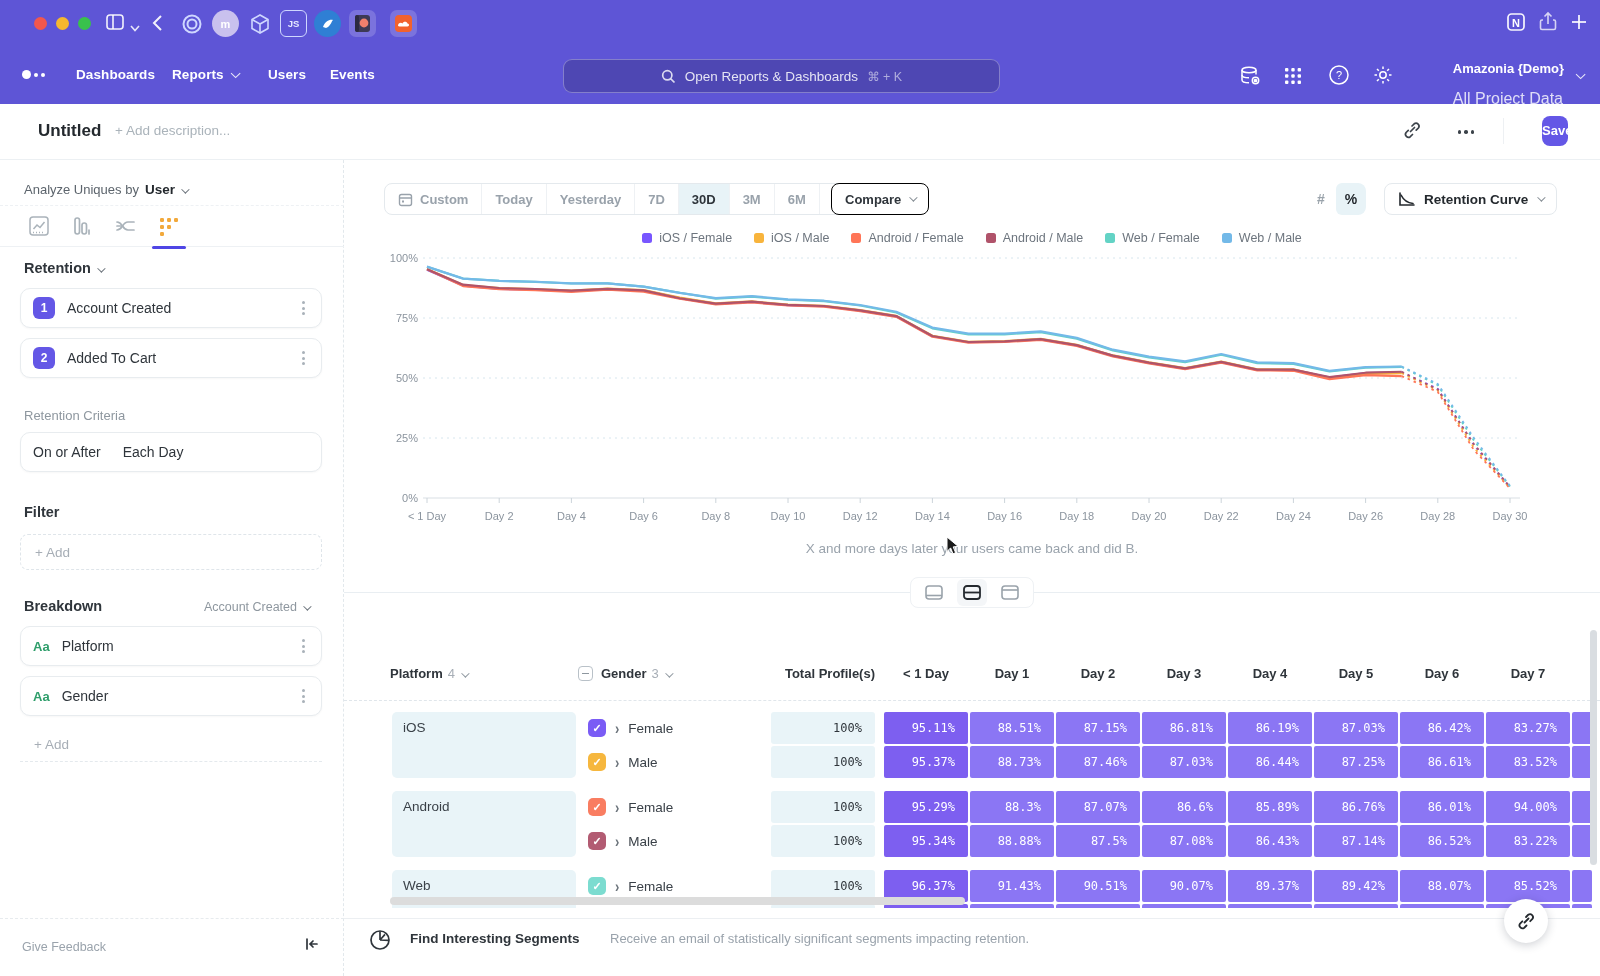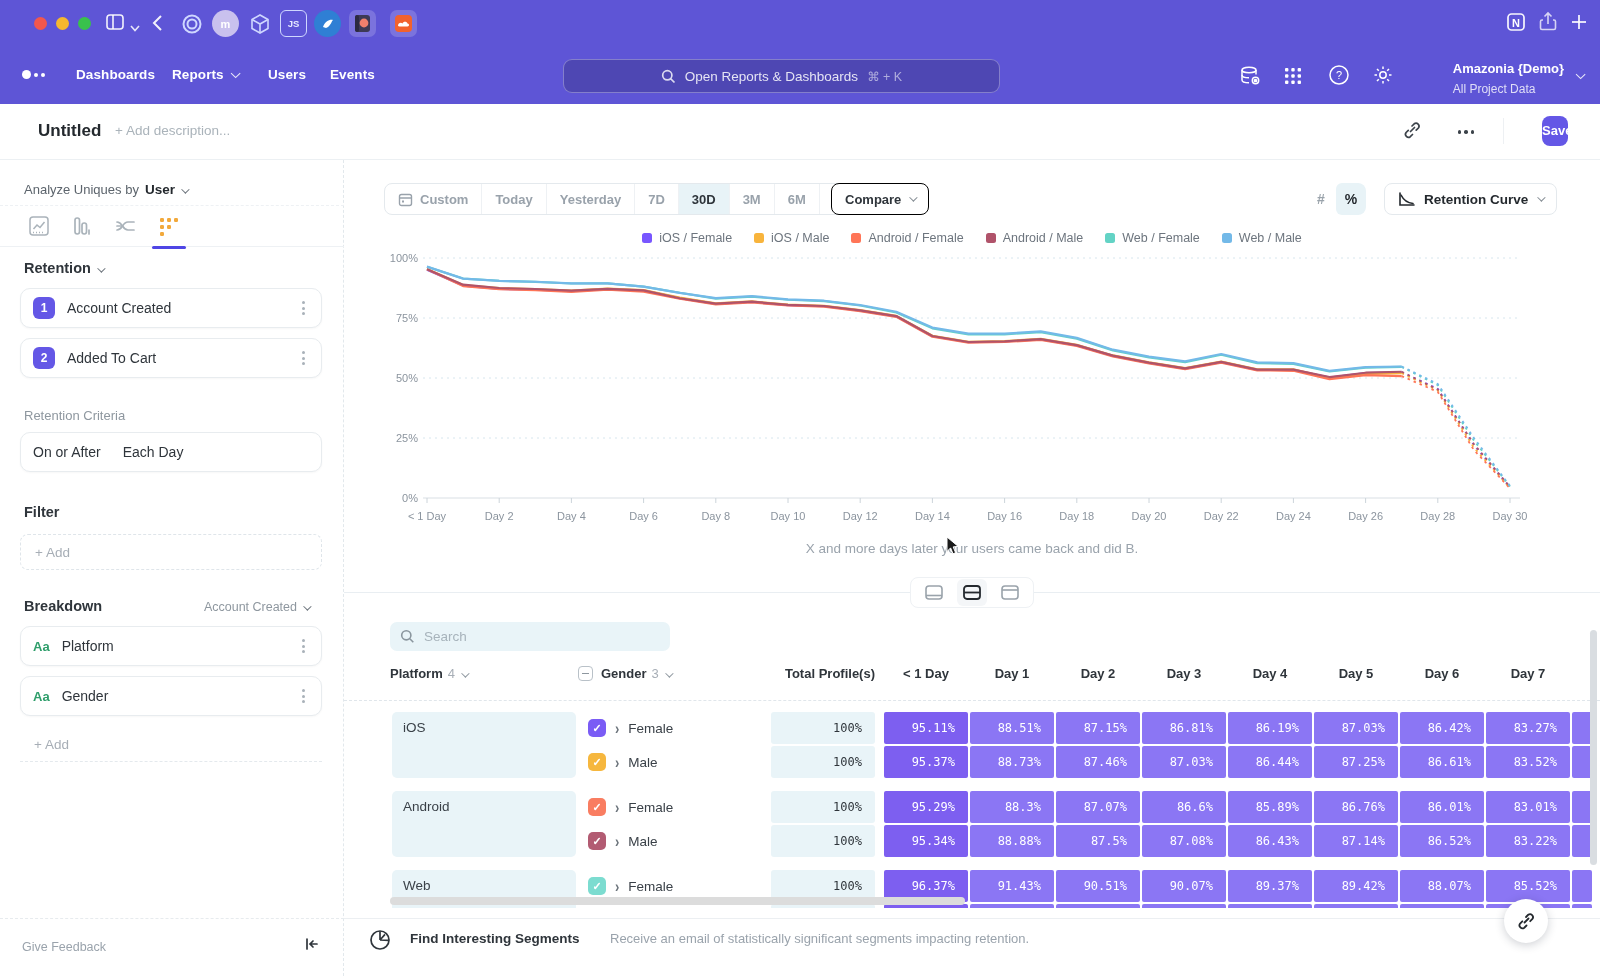--- a/index.html
+++ b/index.html
@@ -22,21 +22,21 @@
   .mp-logo { position:absolute; left:22px; top:22px; display:flex; align-items:center; gap:3px; }
   .mp-logo b { width:9px; height:9px; background:#fff; border-radius:50%; }
   .mp-logo i { width:4px; height:4px; background:#fff; border-radius:50%; }
   .nav-item { position:absolute; top:19px; color:#fff; font-size:13.5px; font-weight:600; letter-spacing:.1px; cursor:default; }
   .nav-chev { display:inline-block; width:7px; height:7px; border-right:1.6px solid rgba(255,255,255,.85); border-bottom:1.6px solid rgba(255,255,255,.85); transform:rotate(45deg) translateY(-3px); margin-left:6px; }
   .nav-search { position:absolute; left:563px; top:11px; width:437px; height:34px; background:rgba(0,0,0,.16); border:1px solid rgba(255,255,255,.30); border-radius:9px; display:flex; align-items:center; justify-content:center; gap:9px; color:rgba(255,255,255,.85); font-size:13.5px; }
   .nav-search .sc { color:rgba(255,255,255,.55); font-size:12.5px; }
   .nav-right-ic { position:absolute; top:16px; color:rgba(255,255,255,.95); }
   .proj { position:absolute; right:36px; top:13px; text-align:left; color:#fff; }
   .proj .p1 { font-size:13px; font-weight:700; }
-  .proj .p2 { font-size:12px; color:rgba(255,255,255,.8); margin-top:6px; }
+  .proj .p2 { font-size:16px; color:rgba(255,255,255,.8); margin-top:14px;text-decoration:underline; }
 
   
   .rhead { position:absolute; left:0; top:104px; width:1600px; height:56px; background:#fff; border-bottom:1px solid #ecf0f3; }
   .rtitle { position:absolute; left:38px; top:17px; font-size:17px; font-weight:700; color:#24292e; }
   .rdesc { position:absolute; left:115px; top:19px; font-size:13.5px; color:#aab3ba; }
   .hic { position:absolute; top:16px; color:#3c434a; }
   .save-btn { position:absolute; right:32px; top:12px; width:26px; height:30px; background:#6457e6; color:#fff; font-size:13px; font-weight:600; border:none; border-radius:8px; text-align:center; line-height:30px; }
   .dots3 { display:flex; gap:3px; } .dots3 i { width:3.5px; height:3.5px; border-radius:50%; background:#3c434a; }
   .hdivider { position:absolute; right:96px; top:14px; width:1px; height:26px; background:#edf0f3; }
 
@@ -539,27 +539,20 @@
           </svg>
       </span>
       <span class="vt">
         <svg width="18" height="15" viewBox="0 0 18 15" fill="none" stroke="#9aa3ab" stroke-width="1.6">
             <rect x="1" y="1" width="16" height="13" rx="3"></rect>
             <line x1="1" y1="5" x2="17" y2="5"></line>
           </svg>
       </span>
     </div>
 
-    <div class="search-box">
-      <svg width="15" height="15" viewBox="0 0 15 15" fill="none" stroke="#8a969e" stroke-width="1.6">
-          <circle cx="6.3" cy="6.3" r="4.6"></circle>
-          <line x1="9.8" y1="9.8" x2="13.3" y2="13.3"></line>
-        </svg>
-      <span>Search</span>
-    </div>
 
     <div class="thead">
       <span class="th" style="left:46px;">
         <span>Platform</span><span class="cnt">4</span><span class="chev-d" style="border-color:#8e979f;"></span>
       </span>
       <span class="th" style="left:234px;">
         <span class="minus-sq"></span><span>Gender</span><span class="cnt">3</span><span class="chev-d" style="border-color:#8e979f;"></span>
       </span>
       <span class="th" style="left:411px;width:120px;text-align:right;">Total Profile(s)</span>
       <span id="day-headers"><span class="day-h" style="left: 540px;">&lt; 1 Day</span><span class="day-h" style="left: 626px;">Day 1</span><span class="day-h" style="left: 712px;">Day 2</span><span class="day-h" style="left: 798px;">Day 3</span><span class="day-h" style="left: 884px;">Day 4</span><span class="day-h" style="left: 970px;">Day 5</span><span class="day-h" style="left: 1056px;">Day 6</span><span class="day-h" style="left: 1142px;">Day 7</span></span>
@@ -612,21 +605,21 @@
               <span class="g-lbl">Female</span>
             </div>
             <div class="total-cell">100%</div>
             <div class="v-cell first" style="left: 540px;">95.29%</div>
             <div class="v-cell" style="left: 626px;">88.3%</div>
             <div class="v-cell" style="left: 712px;">87.07%</div>
             <div class="v-cell" style="left: 798px;">86.6%</div>
             <div class="v-cell" style="left: 884px;">85.89%</div>
             <div class="v-cell" style="left: 970px;">86.76%</div>
             <div class="v-cell" style="left: 1056px;">86.01%</div>
-            <div class="v-cell" style="left: 1142px;">83.01%</div>
+            <div class="v-cell" style="left: 1142px;">94.00%</div>
             <div class="v-sliver"></div>
           </div>
           <div class="t-row">
             <div class="gender-cell">
               <span class="cb" style="background: rgb(178, 91, 114);">✓</span>
               <span class="row-chev">›</span>
               <span class="g-lbl">Male</span>
             </div>
             <div class="total-cell">100%</div>
             <div class="v-cell first" style="left: 540px;">95.34%</div>

